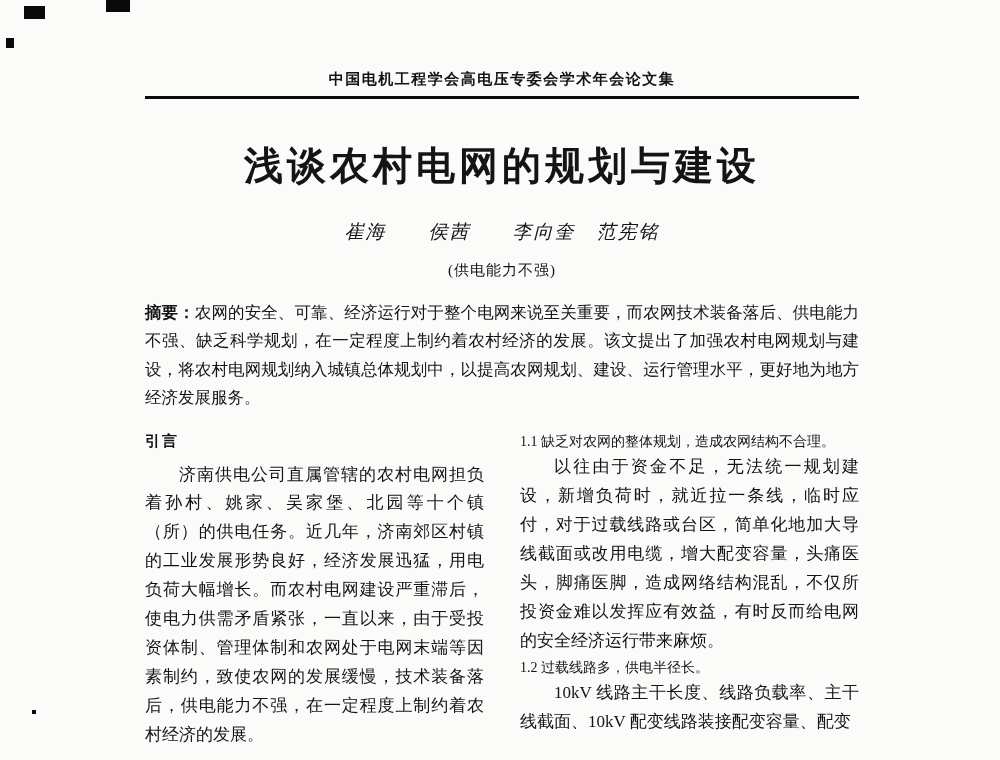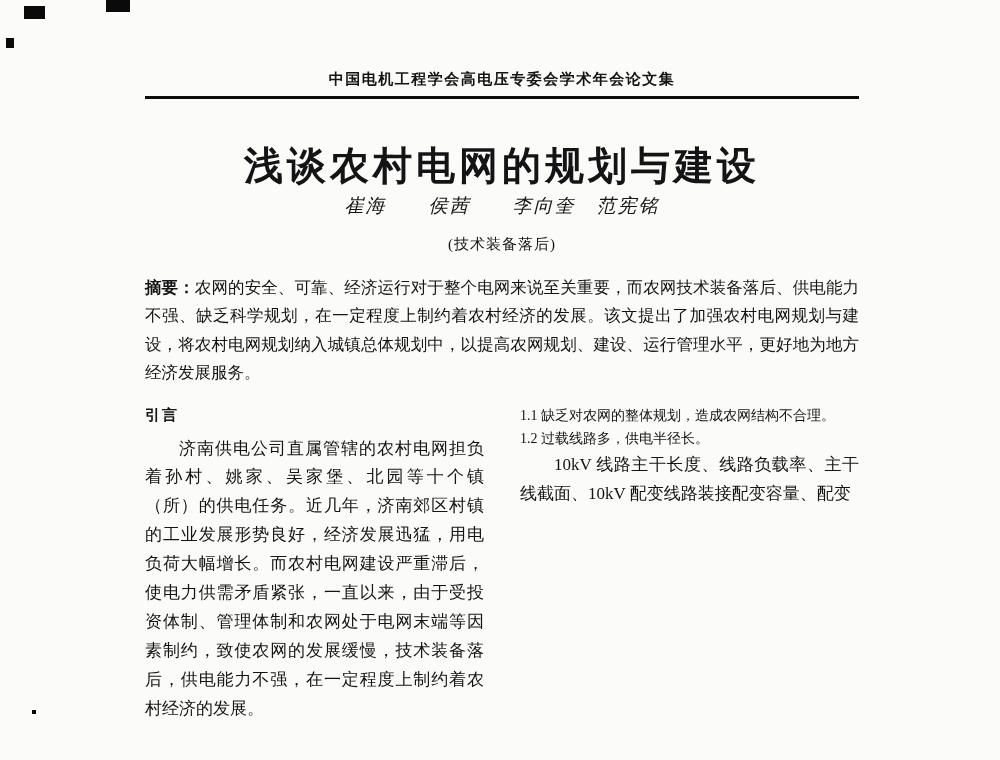--- a/index.html
+++ b/index.html
@@ -41,36 +41,38 @@
     height: 0;
   }
   .paper-title {
     margin-top: 40px;
     text-align: center;
     font-size: 39px;
     font-weight: bold;
     letter-spacing: 4px;
   }
   .authors {
+    margin-top: 26px;
     text-align: center;
     font-size: 19px;
     font-style: italic;
     letter-spacing: 2px;
   }
   .affiliation {
     margin-top: 16px;
     text-align: center;
     font-size: 15px;
     letter-spacing: 1px;
   }
   .abstract {
     margin-top: 20px;
     font-size: 16.5px;
     line-height: 1.72;
     text-align: justify;
+    font-family: Liberation Mono, monospace;
   }
   .abstract b, .keywords b {
     font-weight: bold;
   }
   .keywords {
     margin-top: 1px;
     font-size: 16.5px;
     line-height: 1.72;
   }
   .columns {
@@ -116,37 +118,38 @@
   <div class="content">
 
     <div class="proc-header">中国电机工程学会高电压专委会学术年会论文集</div>
 
     <hr class="header-rule">
 
     <div class="paper-title">浅谈农村电网的规划与建设</div>
 
     <div class="authors">崔海　　侯茜　　李向奎　范宪铭</div>
 
-    <div class="affiliation">(技术装备落后)</div>
+    <div class="affiliation">(供电能力不强)</div>
 
     <div class="abstract">
       <b>摘要：</b><span>农网的安全、可靠、经济运行对于整个电网来说至关重要，而农网技术装备落后、供电能力不强、缺乏科学规划，在一定程度上制约着农村经济的发展。该文提出了加强农村电网规划与建设，将农村电网规划纳入城镇总体规划中，以提高农网规划、建设、运行管理水平，更好地为地方经济发展服务。</span>
     </div>
 
 
     <div class="columns">
 
       <div class="col">
         <div class="sec-heading">引言</div>
         <p class="para">济南供电公司直属管辖的农村电网担负着孙村、姚家、吴家堡、北园等十个镇（所）的供电任务。近几年，济南郊区村镇的工业发展形势良好，经济发展迅猛，用电负荷大幅增长。而农村电网建设严重滞后，使电力供需矛盾紧张，一直以来，由于受投资体制、管理体制和农网处于电网末端等因素制约，致使农网的发展缓慢，技术装备落后，供电能力不强，在一定程度上制约着农村经济的发展。</p>
 
       </div>
 
       <div class="col">
         <p class="subhead">1.1 缺乏对农网的整体规划，造成农网结构不合理。</p>
+        <p class="para">以往由于资金不足，无法统一规划建设，新增负荷时，就近拉一条线，临时应付，对于过载线路或台区，简单化地加大导线截面或改用电缆，增大配变容量，头痛医头，脚痛医脚，造成网络结构混乱，不仅所投资金难以发挥应有效益，有时反而给电网的安全经济运行带来麻烦。</p>
         <p class="subhead">1.2 过载线路多，供电半径长。</p>
         <p class="para">10kV 线路主干长度、线路负载率、主干线截面、10kV 配变线路装接配变容量、配变</p>
       </div>
 
     </div>
 
   </div>
 </div>
 
 </body></html>

